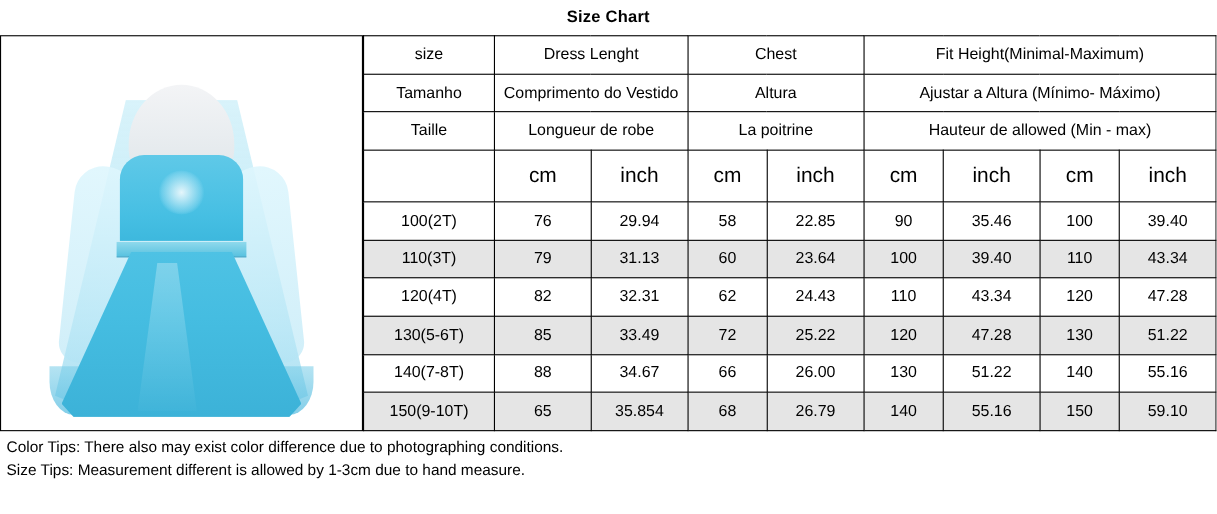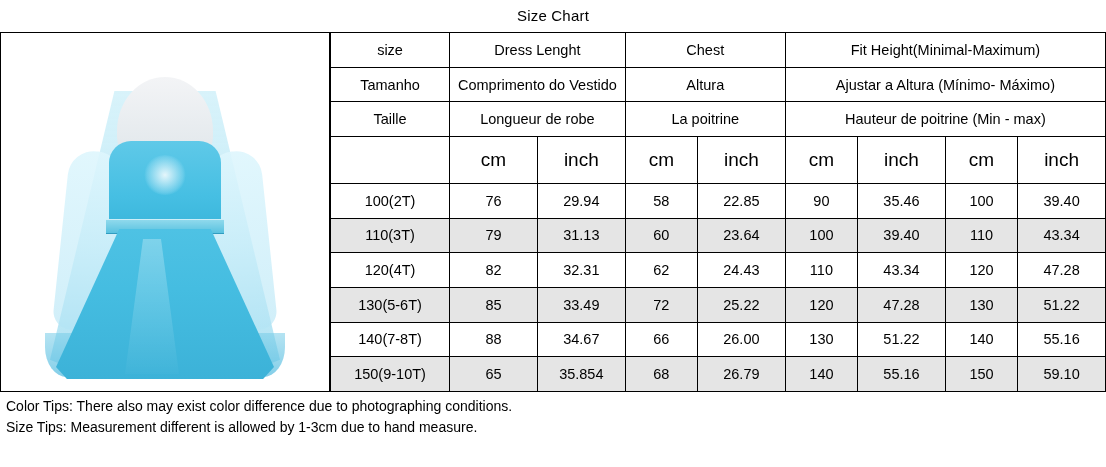--- a/index.html
+++ b/index.html
@@ -16,21 +16,21 @@
   }
   .page {
     position: relative;
     width: 1106px;
     height: 467px;
     box-sizing: border-box;
   }
   .title {
     text-align: center;
     font-size: 15px;
-    font-weight: normal;
+    font-weight: bold;
     line-height: 32px;
     height: 32px;
     letter-spacing: 0.2px;
   }
   .body-row {
     display: flex;
     align-items: flex-start;
     height: 360px;
   }
   .image-cell {
@@ -217,21 +217,21 @@
           <tr class="lang-row">
             <td>Tamanho</td>
             <td colspan="2">Comprimento do Vestido</td>
             <td colspan="2">Altura</td>
             <td colspan="4">Ajustar a Altura (Mínimo- Máximo)</td>
           </tr>
           <tr class="lang-row">
             <td>Taille</td>
             <td colspan="2">Longueur de robe</td>
             <td colspan="2">La poitrine</td>
-            <td colspan="4">Hauteur de poitrine (Min - max)</td>
+            <td colspan="4">Hauteur de allowed (Min - max)</td>
           </tr>
           <tr class="unit-row">
             <td></td>
             <td>cm</td>
             <td>inch</td>
             <td>cm</td>
             <td>inch</td>
             <td>cm</td>
             <td>inch</td>
             <td>cm</td>

